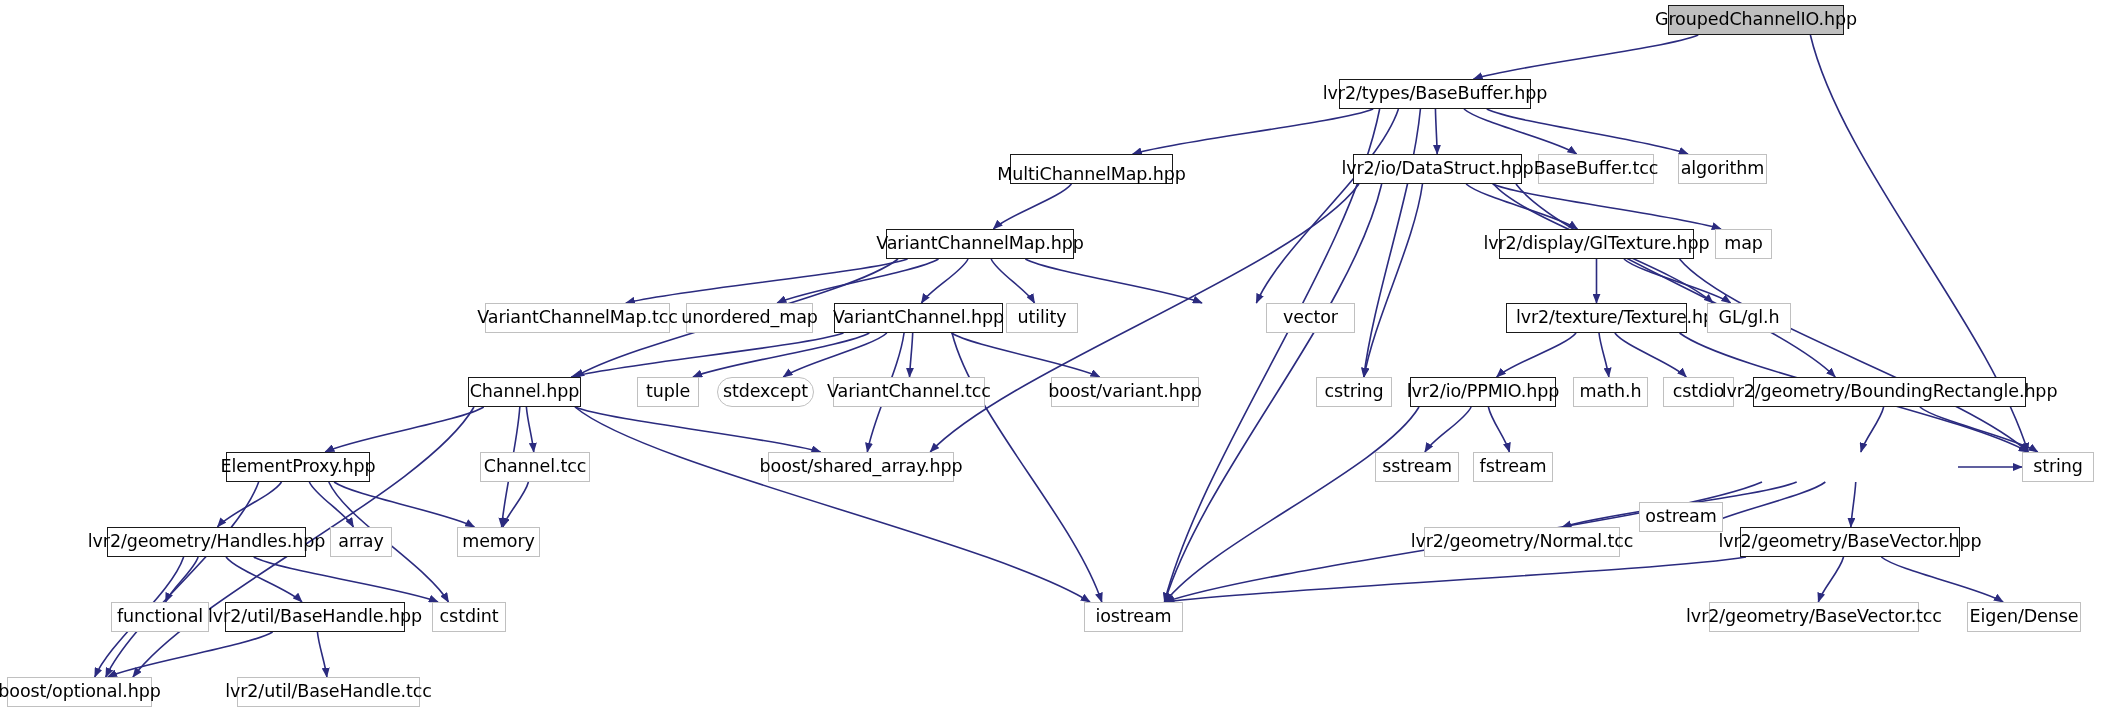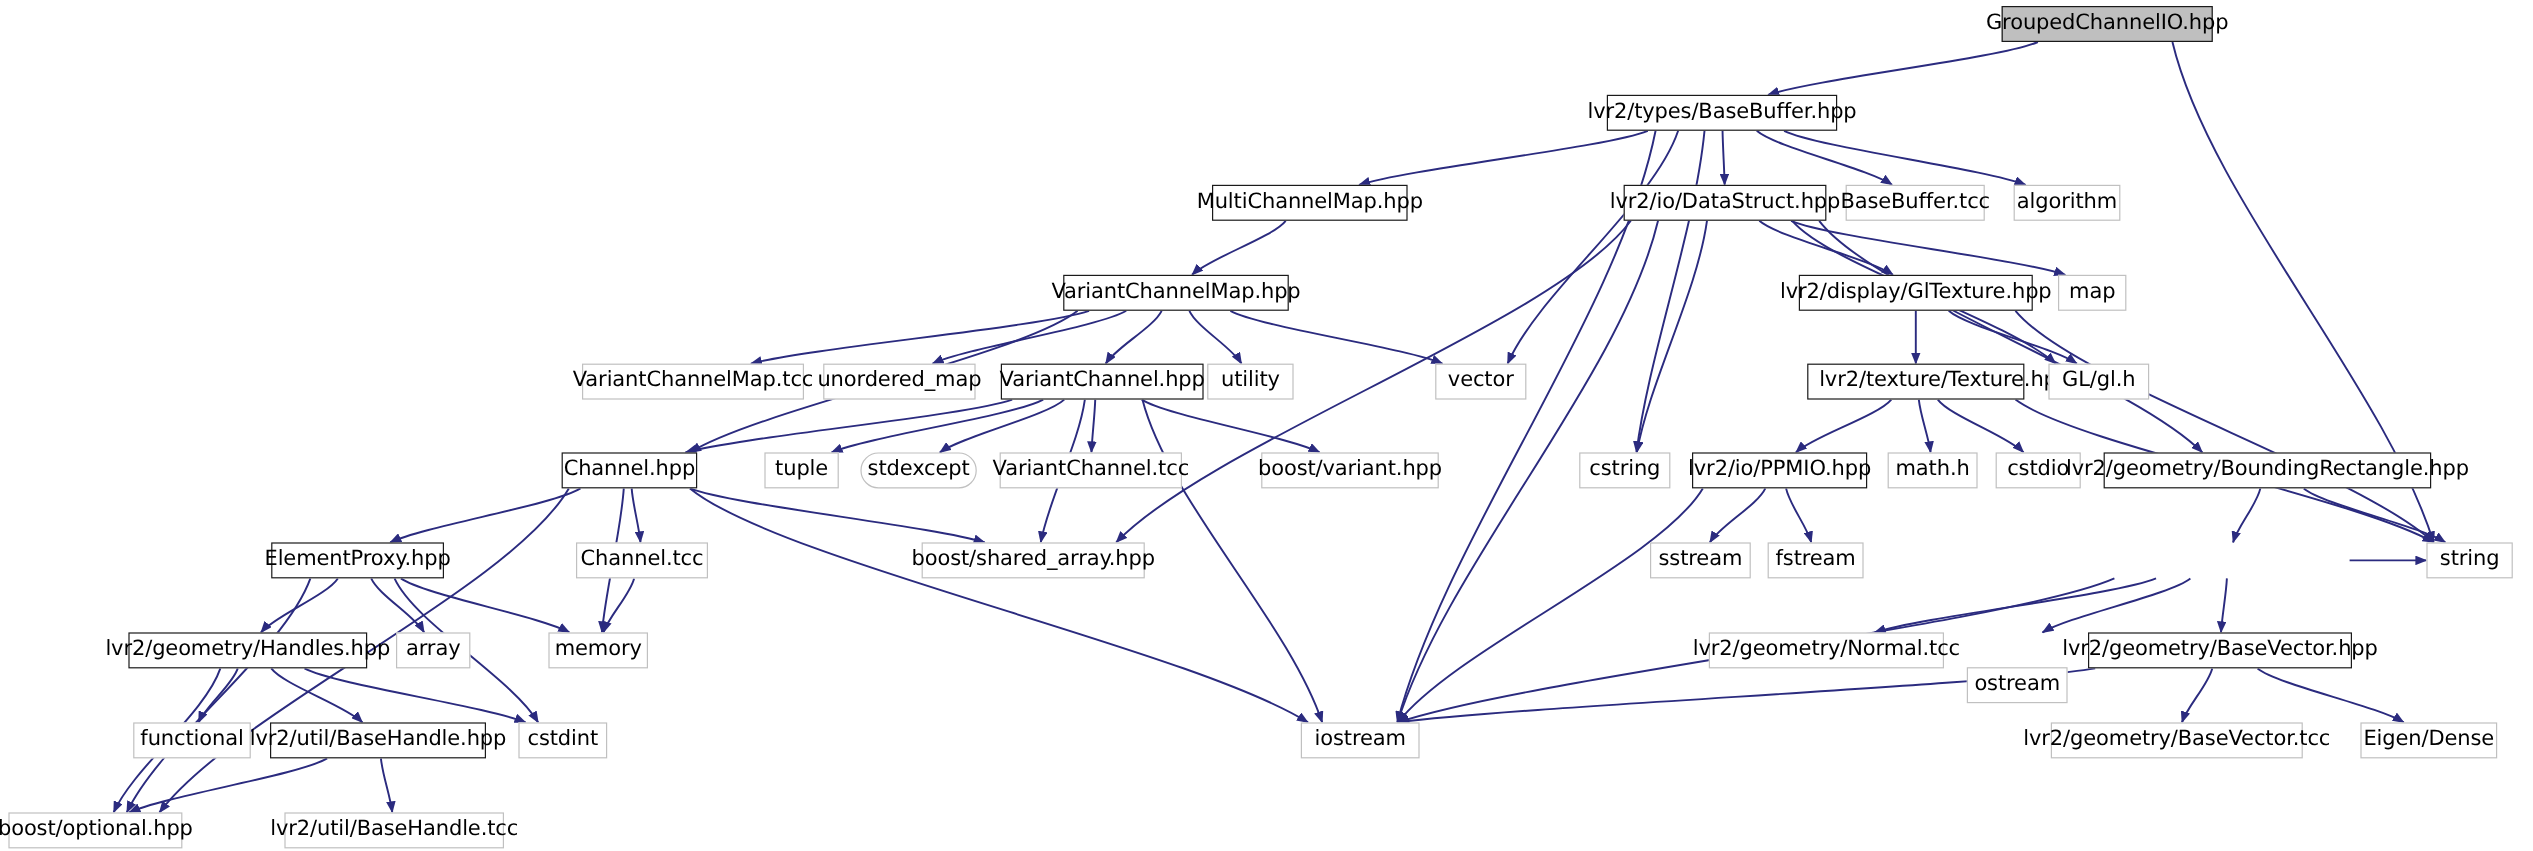--- a/index.html
+++ b/index.html
@@ -131,21 +131,21 @@
         <path d="M272.61,632 C249.20130000000003,645.95 138.4221,663.05 107.75999999999999,677" marker-end="url(#arrow)"></path>
         <path d="M317.43,632 C318.7719,645.95 325.1223,663.05 326.88,677" marker-end="url(#arrow)"></path>
       </g>
   </svg>
 <div class="node root" style="left: 1668px; top: 5px; width: 176px; height: 30px;">
       <span class="lbl">GroupedChannelIO.hpp</span>
     </div>
     <div class="node proj" style="left: 1339px; top: 79px; width: 192px; height: 30px;">
       <span class="lbl">lvr2/types/BaseBuffer.hpp</span>
     </div>
-    <div class="node proj" style="left: 1010px; top: 154px; width: 163px; height: 30px;">
+    <div class="node proj" style="left: 1010px; top: 154px; width: 163px; height: 30px; align-items: flex-end;">
       <span class="lbl">MultiChannelMap.hpp</span>
     </div>
     <div class="node proj" style="left: 1353px; top: 154px; width: 169px; height: 30px;">
       <span class="lbl">lvr2/io/DataStruct.hpp</span>
     </div>
     <div class="node sys" style="left: 1538px; top: 154px; width: 116px; height: 30px;">
       <span class="lbl">BaseBuffer.tcc</span>
     </div>
     <div class="node sys" style="left: 1678px; top: 154px; width: 89px; height: 30px;">
       <span class="lbl">algorithm</span>
@@ -164,21 +164,21 @@
     </div>
     <div class="node sys" style="left: 686px; top: 303px; width: 127px; height: 30px;">
       <span class="lbl">unordered_map</span>
     </div>
     <div class="node proj" style="left: 834px; top: 303px; width: 169px; height: 30px;">
       <span class="lbl">VariantChannel.hpp</span>
     </div>
     <div class="node sys" style="left: 1006px; top: 303px; width: 72px; height: 30px;">
       <span class="lbl">utility</span>
     </div>
-    <div class="node sys" style="left: 1196px; top: 303px; width: 76px; height: 30px;">
+    <div class="node sys" style="left: 1266px; top: 303px; width: 89px; height: 30px;">
       <span class="lbl">vector</span>
     </div>
     <div class="node proj" style="left: 1506px; top: 303px; width: 181px; height: 30px; padding-left: 48px;">
       <span class="lbl">lvr2/texture/Texture.hpp</span>
     </div>
     <div class="node sys" style="left: 1707px; top: 303px; width: 84px; height: 30px;">
       <span class="lbl">GL/gl.h</span>
     </div>
     <div class="node proj" style="left: 468px; top: 377px; width: 113px; height: 30px;">
       <span class="lbl">Channel.hpp</span>
@@ -233,21 +233,21 @@
     </div>
     <div class="node sys" style="left: 330px; top: 527px; width: 62px; height: 30px;">
       <span class="lbl">array</span>
     </div>
     <div class="node sys" style="left: 457px; top: 527px; width: 83px; height: 30px;">
       <span class="lbl">memory</span>
     </div>
     <div class="node sys" style="left: 1424px; top: 527px; width: 196px; height: 30px;">
       <span class="lbl">lvr2/geometry/Normal.tcc</span>
     </div>
-    <div class="node sys" style="left: 1639px; top: 556px; width: 84px; height: 30px;">
+    <div class="node sys" style="left: 1639px; top: 502px; width: 84px; height: 30px;">
       <span class="lbl">ostream</span>
     </div>
     <div class="node proj" style="left: 1740px; top: 527px; width: 220px; height: 30px;">
       <span class="lbl">lvr2/geometry/BaseVector.hpp</span>
     </div>
     <div class="node sys" style="left: 111px; top: 602px; width: 98px; height: 30px;">
       <span class="lbl">functional</span>
     </div>
     <div class="node proj" style="left: 225px; top: 602px; width: 180px; height: 30px;">
       <span class="lbl">lvr2/util/BaseHandle.hpp</span>

